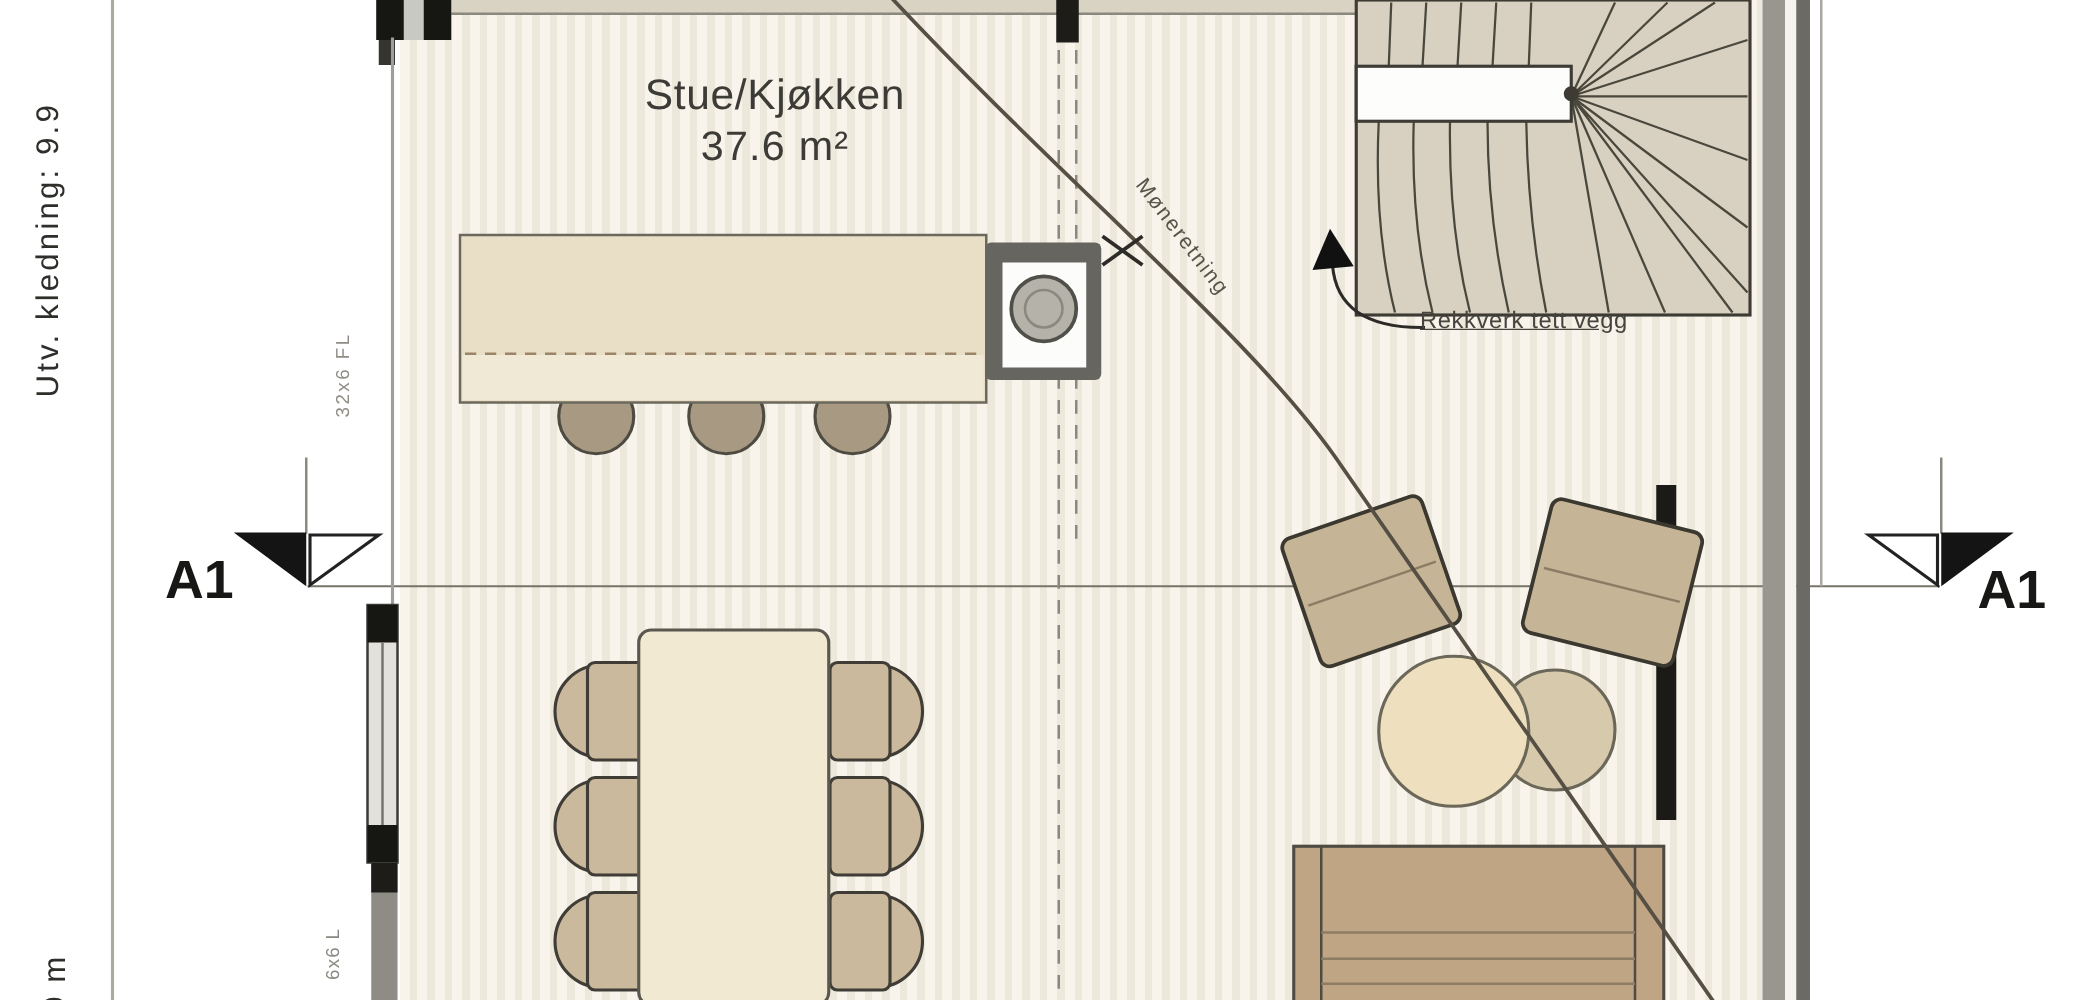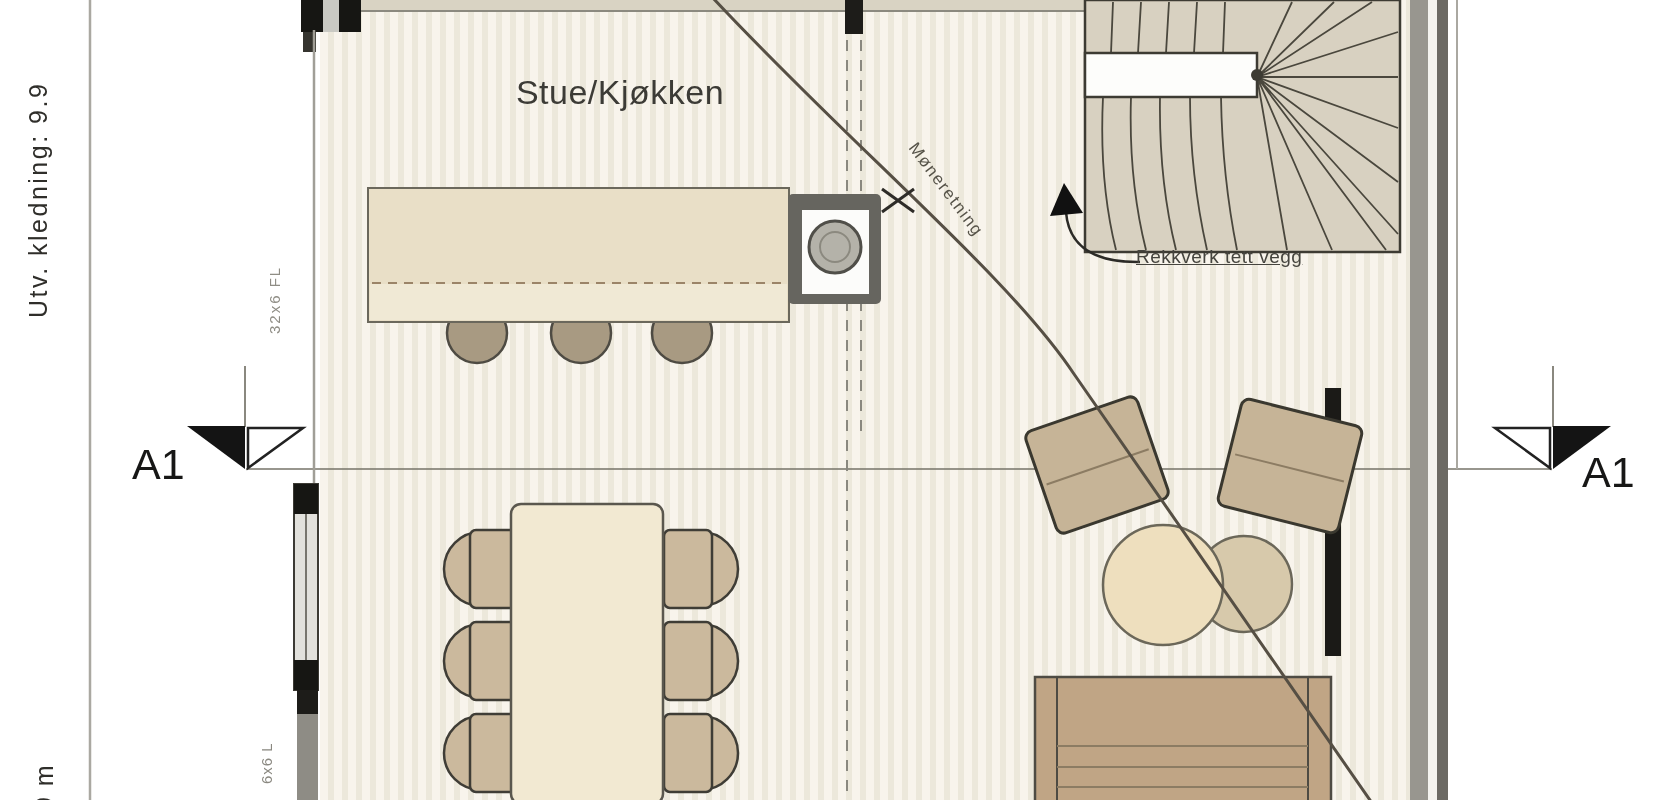--- a/index.html
+++ b/index.html
@@ -2,24 +2,24 @@
 <html><head>
 <meta charset="utf-8">
 <style>
   html,body{margin:0;padding:0;background:#ffffff;}
   #plan{position:relative;width:1670px;height:800px;overflow:hidden;
         font-family:"Liberation Sans",sans-serif;background:#ffffff;}
   #floor{position:absolute;left:320px;top:0;width:1090px;height:800px;
          background:repeating-linear-gradient(90deg,#f8f4ec 0px,#f8f4ec 8px,#ece8db 8px,#ece8db 14px);}
   #plan svg{position:absolute;left:0;top:0;}
   .lbl{position:absolute;color:#3c3b36;white-space:nowrap;}
-  .room-label{left:430px;top:72px;width:380px;text-align:center;line-height:1.22;}
+  .room-label{left:430px;top:56px;width:380px;text-align:center;line-height:1.22;}
   .room-name{display:block;font-size:34px;letter-spacing:.5px;}
   .room-area{display:block;font-size:33px;letter-spacing:1px;}
-  .a1{font-size:43px;font-weight:400;color:#171716;}
+  .a1{font-size:43px;font-weight:700;color:#171716;}
   .a1-left{left:132px;top:440px;}
   .a1-right{left:1582px;top:448px;}
   .rekkverk{left:1136px;top:246px;font-size:19px;color:#45443e;letter-spacing:.5px;text-decoration:underline;}
   .ridge{left:920px;top:139px;font-size:17px;color:#565349;letter-spacing:1.5px;
          transform:rotate(53deg);transform-origin:0 0;}
   .vert{transform:rotate(-90deg);transform-origin:0 0;}
   .utv{left:24px;top:318px;font-size:25px;letter-spacing:2.5px;color:#2f2e2a;}
   .nine-m{left:30px;top:811px;font-size:25px;letter-spacing:2px;color:#2f2e2a;}
   .note-up{left:266px;top:334px;font-size:15px;letter-spacing:2px;color:#8f8d85;}
   .note-low{left:258px;top:784px;font-size:15px;letter-spacing:1px;color:#8a8880;}
@@ -159,20 +159,21 @@
       <polygon points="248,428 303,428 248,468" fill="#ffffff" stroke="#222" stroke-width="2.5"></polygon>
     </g>
     <g>
       <polygon points="1495,428 1550,428 1550,468" fill="#ffffff" stroke="#222" stroke-width="2.5"></polygon>
       <polygon points="1553,426 1611,426 1553,469" fill="#141414"></polygon>
     </g>
   </svg>
 
   <div class="lbl room-label">
     <span class="room-name">Stue/Kjøkken</span>
+    <span class="room-area">37.6 m²</span>
   </div>
 
   <div class="lbl a1 a1-left">A1</div>
   <div class="lbl a1 a1-right">A1</div>
 
   <div class="lbl rekkverk">Rekkverk tett vegg</div>
   <div class="lbl ridge">Møneretning</div>
 
   <div class="lbl vert utv">Utv. kledning: 9.9</div>
   <div class="lbl vert nine-m">9 m</div>

